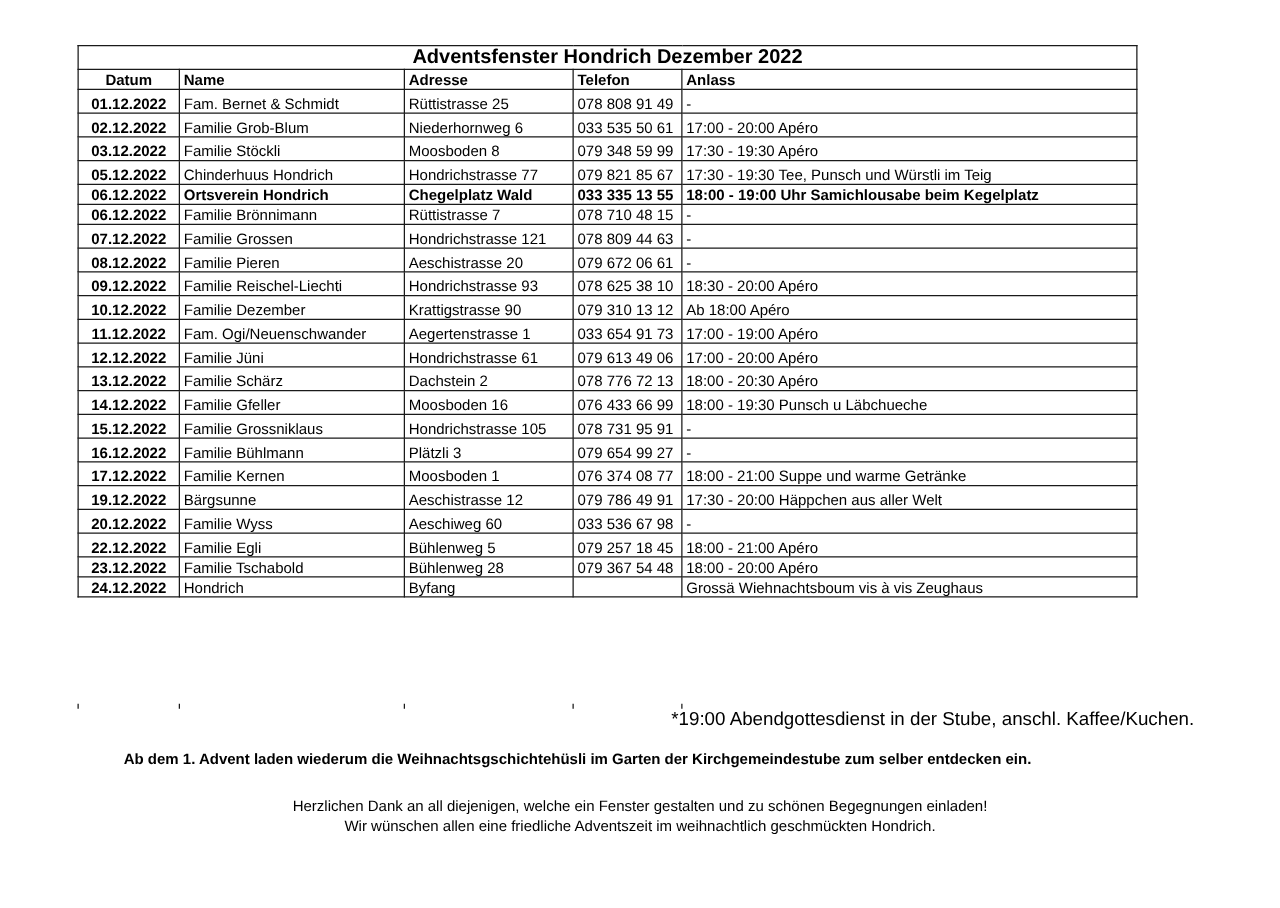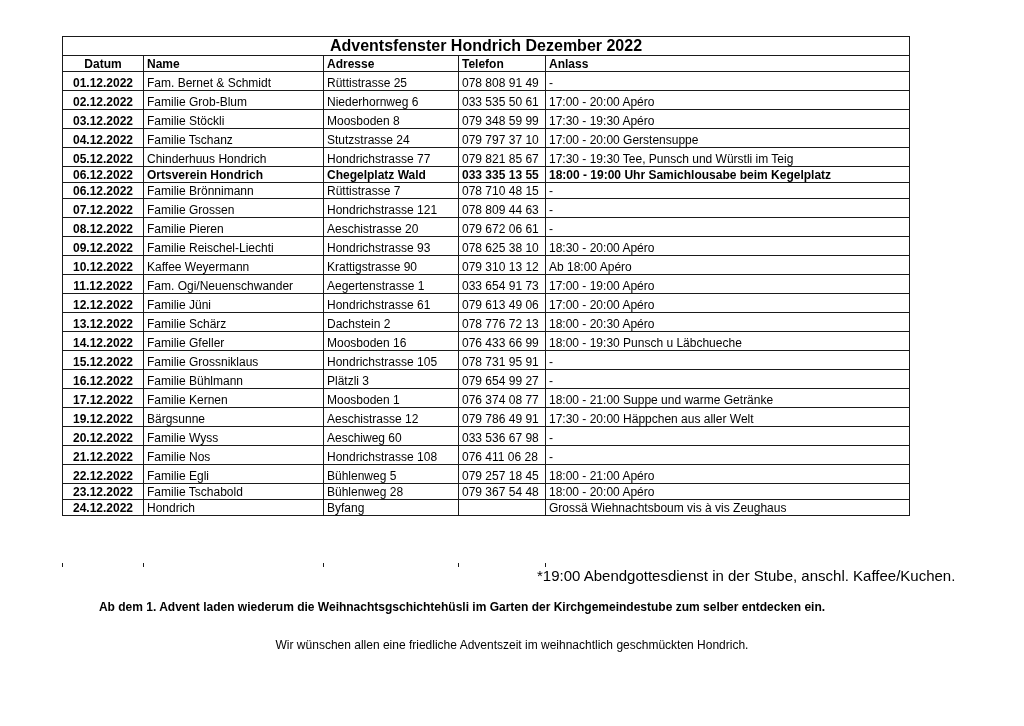--- a/index.html
+++ b/index.html
@@ -66,27 +66,20 @@
           <td>17:00 - 20:00 Apéro</td>
         </tr>
         <tr class="r-tall">
           <td class="c-date">03.12.2022</td>
           <td>Familie Stöckli</td>
           <td>Moosboden 8</td>
           <td>079 348 59 99</td>
           <td>17:30 - 19:30 Apéro</td>
         </tr>
         <tr class="r-tall">
-          <td class="c-date">04.12.2022</td>
-          <td>Familie Tschanz</td>
-          <td>Stutzstrasse 24</td>
-          <td>079 797 37 10</td>
-          <td>17:00 - 20:00 Gerstensuppe</td>
-        </tr>
-        <tr class="r-tall">
           <td class="c-date">05.12.2022</td>
           <td>Chinderhuus Hondrich</td>
           <td>Hondrichstrasse 77</td>
           <td>079 821 85 67</td>
           <td>17:30 - 19:30 Tee, Punsch und Würstli im Teig</td>
         </tr>
         <tr class="r-short bold-row">
           <td class="c-date">06.12.2022</td>
           <td>Ortsverein Hondrich</td>
           <td>Chegelplatz Wald</td>
@@ -116,21 +109,21 @@
         </tr>
         <tr class="r-tall">
           <td class="c-date">09.12.2022</td>
           <td>Familie Reischel-Liechti</td>
           <td>Hondrichstrasse 93</td>
           <td>078 625 38 10</td>
           <td>18:30 - 20:00 Apéro</td>
         </tr>
         <tr class="r-tall">
           <td class="c-date">10.12.2022</td>
-          <td>Kaffee Weyermann</td>
+          <td>Familie Dezember</td>
           <td>Krattigstrasse 90</td>
           <td>079 310 13 12</td>
           <td>Ab 18:00 Apéro</td>
         </tr>
         <tr class="r-tall">
           <td class="c-date">11.12.2022</td>
           <td>Fam. Ogi/Neuenschwander</td>
           <td>Aegertenstrasse 1</td>
           <td>033 654 91 73</td>
           <td>17:00 - 19:00 Apéro</td>
@@ -182,27 +175,20 @@
           <td>Bärgsunne</td>
           <td>Aeschistrasse 12</td>
           <td>079 786 49 91</td>
           <td>17:30 - 20:00 Häppchen aus aller Welt</td>
         </tr>
         <tr class="r-tall">
           <td class="c-date">20.12.2022</td>
           <td>Familie Wyss</td>
           <td>Aeschiweg 60</td>
           <td>033 536 67 98</td>
-          <td>-</td>
-        </tr>
-        <tr class="r-tall">
-          <td class="c-date">21.12.2022</td>
-          <td>Familie Nos</td>
-          <td>Hondrichstrasse 108</td>
-          <td>076 411 06 28</td>
           <td>-</td>
         </tr>
         <tr class="r-tall">
           <td class="c-date">22.12.2022</td>
           <td>Familie Egli</td>
           <td>Bühlenweg 5</td>
           <td>079 257 18 45</td>
           <td>18:00 - 21:00 Apéro</td>
         </tr>
         <tr class="r-short">
@@ -225,14 +211,15 @@
 
 <div class="tail" style="left:62px"></div>
 <div class="tail" style="left:143px"></div>
 <div class="tail" style="left:323px"></div>
 <div class="tail" style="left:458px"></div>
 <div class="tail" style="left:545px"></div>
 
 <div class="footnote">*19:00 Abendgottesdienst in der Stube, anschl. Kaffee/Kuchen.</div>
 <div class="advent-note">Ab dem 1. Advent laden wiederum die Weihnachtsgschichtehüsli im Garten der Kirchgemeindestube zum selber entdecken ein.</div>
 <div class="thanks">
+  <div>Herzlichen Dank an all diejenigen, welche ein Fenster gestalten und zu schönen Begegnungen einladen!</div>
   <div>Wir wünschen allen eine friedliche Adventszeit im weihnachtlich geschmückten Hondrich.</div>
 </div>
 
 </body></html>

